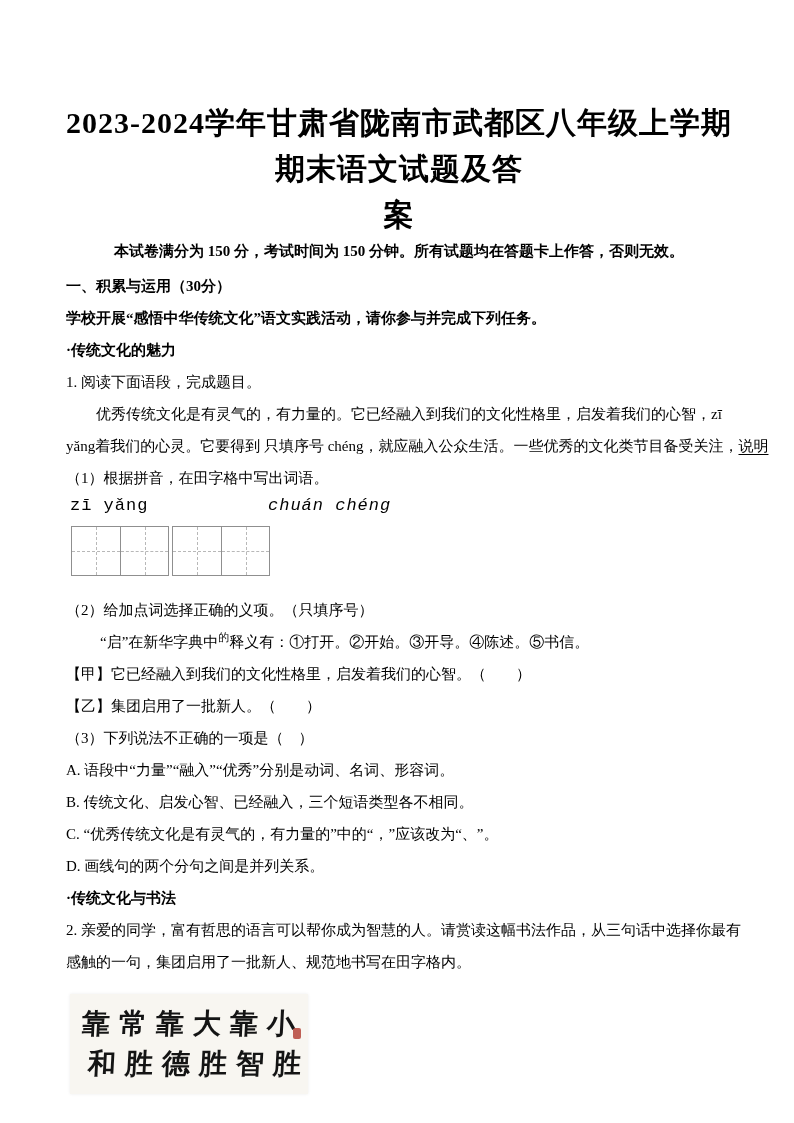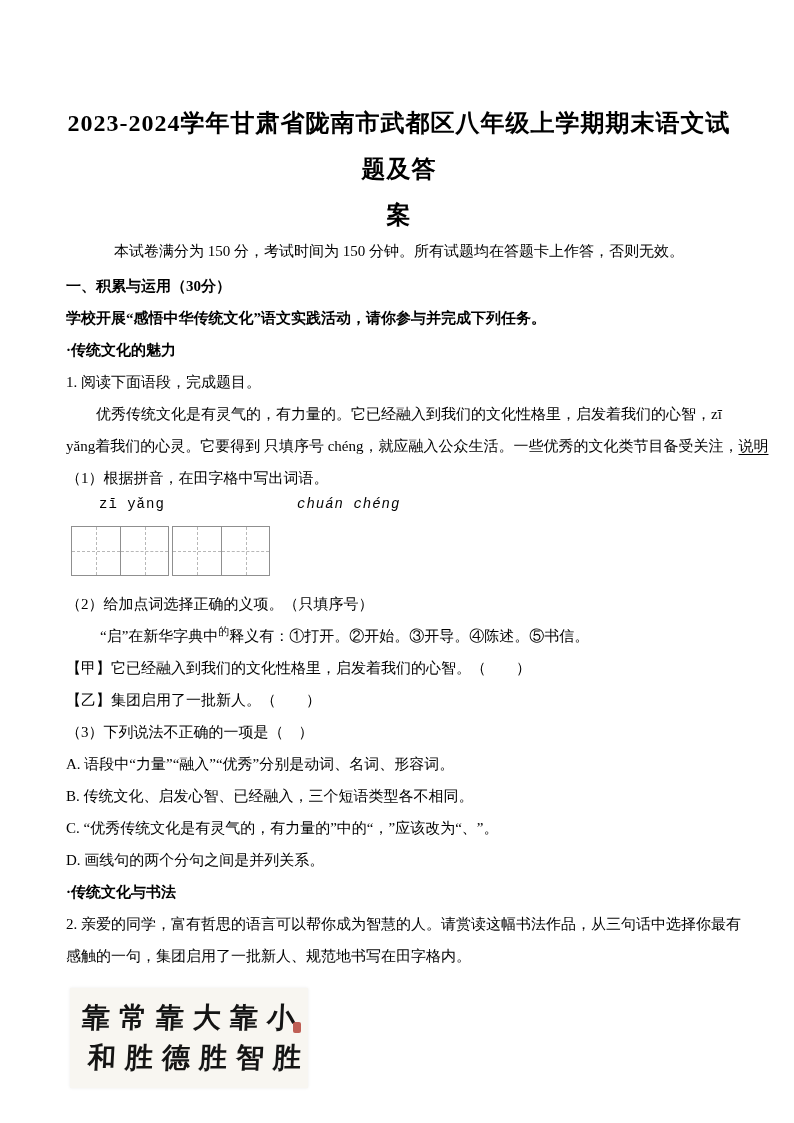--- a/index.html
+++ b/index.html
@@ -7,46 +7,46 @@
   body {
     width:794px; height:1123px;
     font-family:"Liberation Serif","DejaVu Serif",serif;
     color:#000;
     position:relative;
     overflow:hidden;
   }
   .page { width:794px; height:1123px; position:relative; }
   .content { padding:100px 62px 0 66px; }
 
-  .title { text-align:center; font-weight:bold; font-size:24px; line-height:46px; letter-spacing:1px; }
-  .notice { text-align:center; font-weight:normal; font-size:15px; line-height:22px; margin-top:2px; }
+  .title { text-align:center; font-weight:bold; font-size:30px; line-height:46px; letter-spacing:1px; }
+  .notice { text-align:center; font-weight:bold; font-size:15px; line-height:22px; margin-top:2px; }
 
   .doc-body { font-size:15px; margin-top:8px; }
   .ln { line-height:32px; white-space:nowrap; }
   .bold { font-weight:bold; }
   .indent2 { padding-left:30px; }
   .indent-dict { padding-left:34px; }
   .u { text-decoration:underline; text-underline-offset:3px; }
   sup.dict-sup { font-size:11px; line-height:0; }
 
   
-  .pinyin-row { position:relative; height:26px; font-family:"Liberation Mono","DejaVu Sans Mono",monospace; font-size:14px;margin-left:29px; }
+  .pinyin-row { position:relative; height:26px; font-family:"Liberation Mono","DejaVu Sans Mono",monospace; font-size:17px; }
   .pinyin-row .py1 { position:absolute; left:4px; top:2px; letter-spacing:1px; }
   .pinyin-row .py2 { position:absolute; left:202px; top:2px; letter-spacing:1px;font-style:italic; }
 
   
   .tzg-row { display:flex; margin-top:6px; margin-left:5px; }
   .tzg-group { display:flex; border:1px solid #8f8f8f; background:#fff; }
   .tzg-group + .tzg-group { margin-left:3px; }
   .tzg-cell { width:48px; height:48px; position:relative; }
   .tzg-cell + .tzg-cell { border-left:1px solid #8f8f8f; }
   .tzg-cell::before { content:""; position:absolute; left:0; right:0; top:50%; border-top:1px dashed #b8b8b8; }
   .tzg-cell::after  { content:""; position:absolute; top:0; bottom:0; left:50%; border-left:1px dashed #b8b8b8; }
 
-  .after-grid { margin-top:12px; }
+  .after-grid { margin-top:18px; }
 
   
   .calligraphy {
     position:relative;
     width:238px; height:100px;
     margin:16px 0 0 4px;
     background:#f8f6f1;
     box-shadow:0 0 3px rgba(0,0,0,0.08);
     padding:10px 12px 6px 12px;
   }

